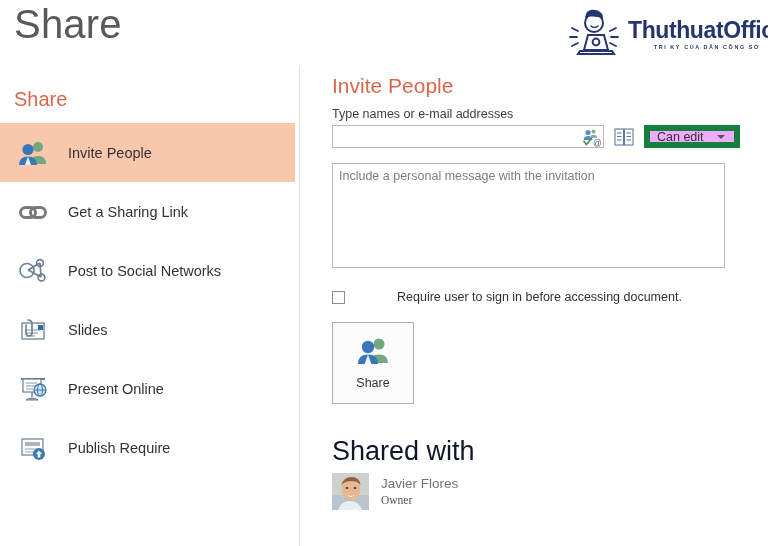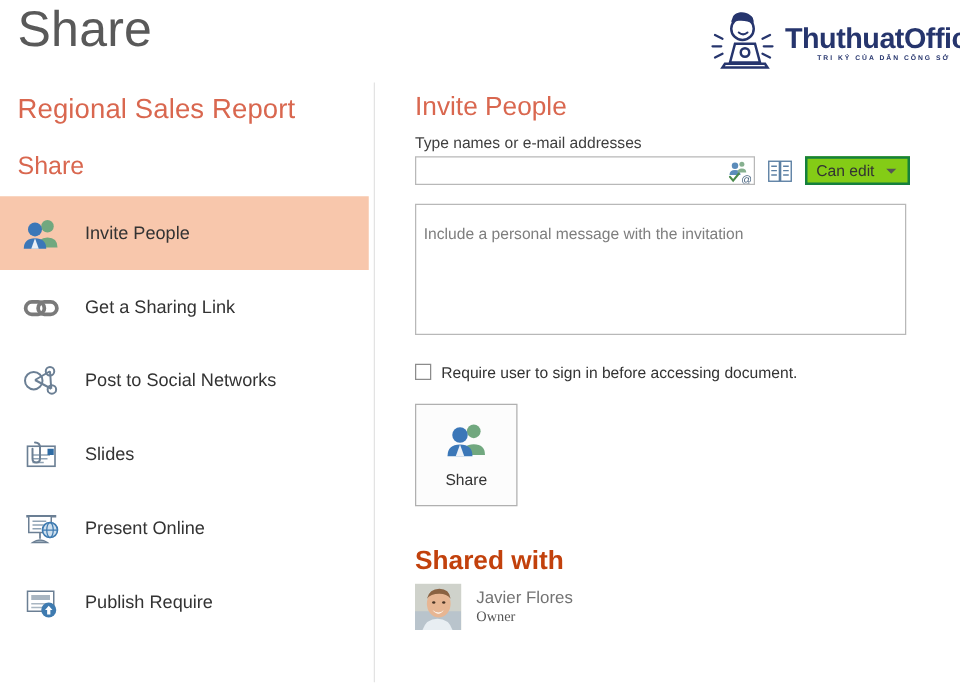--- a/index.html
+++ b/index.html
@@ -119,68 +119,68 @@
     position: absolute; right: 2px; top: 2px;
     width: 19px; height: 19px; cursor: pointer;
   }
   #address-book-button {
     width: 22px; height: 23px; margin-left: 9px;
     display: flex; align-items: center; justify-content: center;
     cursor: pointer;
   }
   #permission-select {
     margin-left: 9px;
-    width: 84px; height: 23px;
-    border: 2px solid #15803d; background: #84cc16;
+    width: 96px; height: 23px;
+    border: 6px solid #15803d; background: #f0abfc;
     display: flex; align-items: center; cursor: pointer;
   }
   #permission-select .sel-value {
     font-size: 12.5px; color: #333; padding-left: 7px; flex: 1;
   }
   #permission-select .caret {
     width: 0; height: 0; margin-right: 9px;
     border-left: 4px solid transparent;
     border-right: 4px solid transparent;
     border-top: 4px solid #555;
   }
 
   #message-box {
     margin-top: 15px;
     width: 393px; height: 105px;
     border: 1px solid #b8b8b8; background: #fff;
-    padding: 16px 6px;
+    padding: 5px 6px;
     font-family: "Liberation Sans", sans-serif;
     font-size: 12.5px; color: #333;
     resize: none; outline: none;
   }
   #message-box::placeholder { color: #7e7e7e; }
 
   #signin-row {
-    display: flex; align-items: flex-start; margin-top: 18px; cursor: pointer;
+    display: flex; align-items: center; margin-top: 18px; cursor: pointer; gap: 44px;
   }
   #signin-checkbox {
     width: 13px; height: 13px;
     border: 1px solid #8c8c8c; background: #fff;
     flex: 0 0 13px;
   }
   #signin-label { margin-left: 8px; font-size: 12.5px; color: #333; }
 
   #share-button {
     margin-top: 18px;
     width: 82px; height: 82px;
     border: 1px solid #b0b0b0; background: #fcfcfc;
     display: flex; flex-direction: column;
     align-items: center; justify-content: center;
     cursor: pointer;
   }
   #share-button .btn-icon { width: 34px; height: 30px; }
   #share-button .btn-label { font-size: 12.5px; color: #333; margin-top: 10px; }
 
   #shared-with-heading {
-    font-size: 21px; font-weight: 700; color: #c2410c;
+    font-size: 27px; font-weight: 400; color: #0f172a;
     margin: 32px 0 0 0;
   }
   #shared-person {
     display: flex; align-items: center; margin-top: 6px;
   }
   .avatar {
     width: 37px; height: 37px; flex: 0 0 37px;
     overflow: hidden; background: #d8d9d3;
   }
   .person-text { margin-left: 12px; line-height: 1.25; }
@@ -207,21 +207,20 @@
     </g>
   </svg>
   <div class="logo-text">
     <span class="logo-name">ThuthuatOffice</span>
     <span class="logo-tag">TRI KỶ CỦA DÂN CÔNG SỞ</span>
   </div>
 </div>
 
 <div id="left-pane">
 
-  <div id="doc-title">Regional Sales Report</div>
   <div id="share-section-heading">Share</div>
 
   <div id="share-nav">
 
     <div class="nav-item selected">
       <span class="nav-icon">
         <svg width="30" height="26" viewBox="0 0 30 26">
           <circle cx="20" cy="7" r="5" fill="#71a87f"></circle>
           <path d="M12 24 q0-8 8-8 q8 0 8 8 z" fill="#71a87f"></path>
           <circle cx="10" cy="9.5" r="5.6" fill="#3b77b8"></circle>

